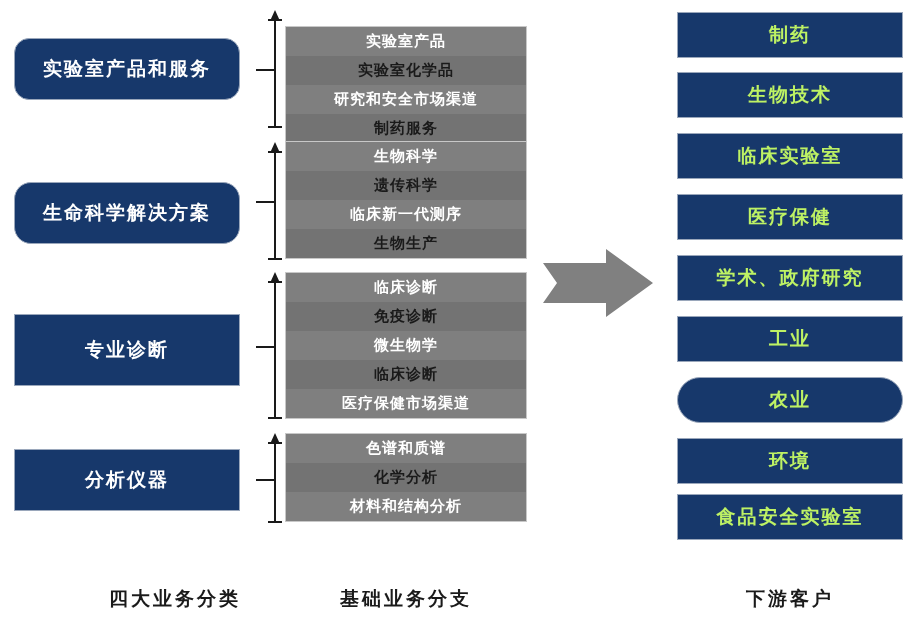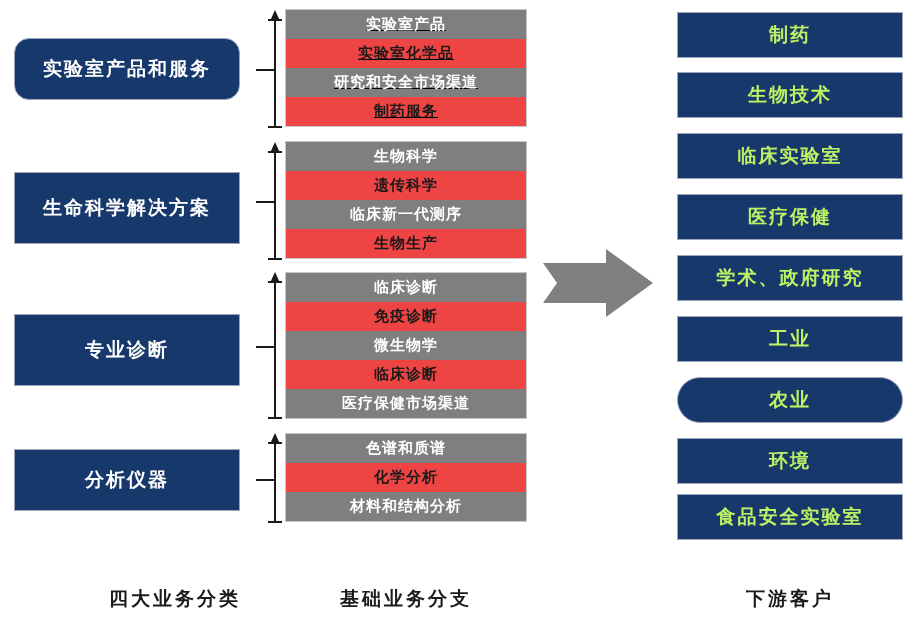--- a/index.html
+++ b/index.html
@@ -99,21 +99,21 @@
     font-size: 15px;
     font-weight: 700;
     letter-spacing: 1px;
     box-sizing: border-box;
   }
   .sub-row.dark {
     background: #7f7f7f;
     color: #ffffff;
   }
   .sub-row.light {
-    background: #ef4444;
+    background: #737373;
     color: #1a1a1a;
   }
 
   
   #flow-arrow {
     position: absolute;
     left: 543px;
     top: 247px;
     width: 110px;
     height: 72px;
@@ -151,21 +151,21 @@
   #footer-sub   { left: 285px; width: 242px; text-align: center; }
   #footer-cust  { left: 677px; width: 226px; text-align: center; }
 </style>
 </head>
 <body>
 
 <div id="canvas">
 
   <div class="cat-box" style="top:38px;height:62px;border-radius:15px;">实验室产品和服务</div>
 
-  <div class="cat-box" style="top:172px;height:72px;">生命科学解决方案</div>
+  <div class="cat-box" style="top:182px;height:62px;border-radius:17px;">生命科学解决方案</div>
 
   <div class="cat-box" style="top:314px;height:72px;">专业诊断</div>
 
   <div class="cat-box" style="top:449px;height:62px;">分析仪器</div>
 
   <div class="bracket" style="top:14px;height:114px;">
     <div class="arrow-head"></div>
     <div class="cap-top"></div>
     <div class="spine"></div>
     <div class="cap-bottom"></div>
@@ -189,21 +189,21 @@
   </div>
 
   <div class="bracket" style="top:437px;height:86px;">
     <div class="arrow-head"></div>
     <div class="cap-top"></div>
     <div class="spine"></div>
     <div class="cap-bottom"></div>
     <div class="stub" style="top:42px;"></div>
   </div>
 
-  <div class="sub-group" style="top:9px;text-decoration:underline;">
+  <div class="sub-group" style="top:26px;">
     <div class="sub-row dark">实验室产品</div>
     <div class="sub-row light">实验室化学品</div>
     <div class="sub-row dark">研究和安全市场渠道</div>
     <div class="sub-row light">制药服务</div>
   </div>
 
   <div class="sub-group" style="top:141px;">
     <div class="sub-row dark">生物科学</div>
     <div class="sub-row light">遗传科学</div>
     <div class="sub-row dark">临床新一代测序</div>

